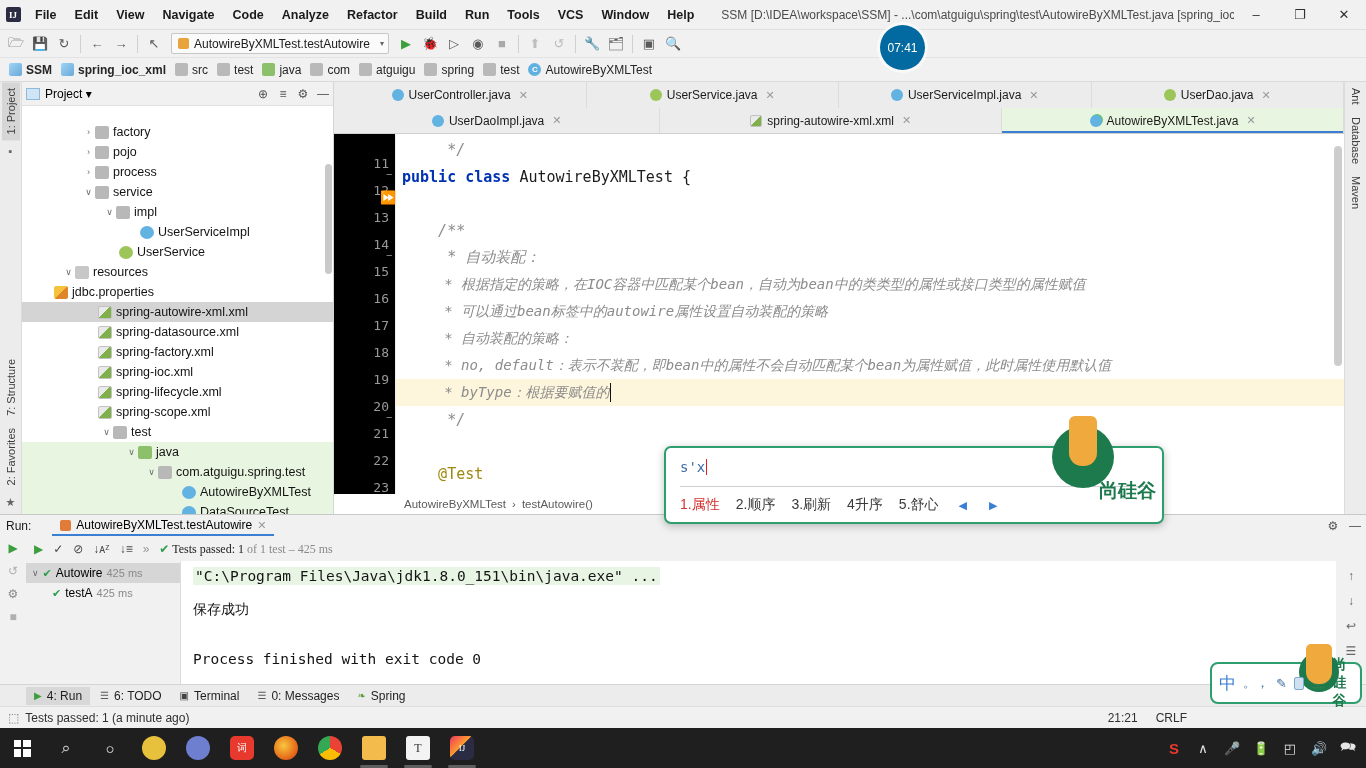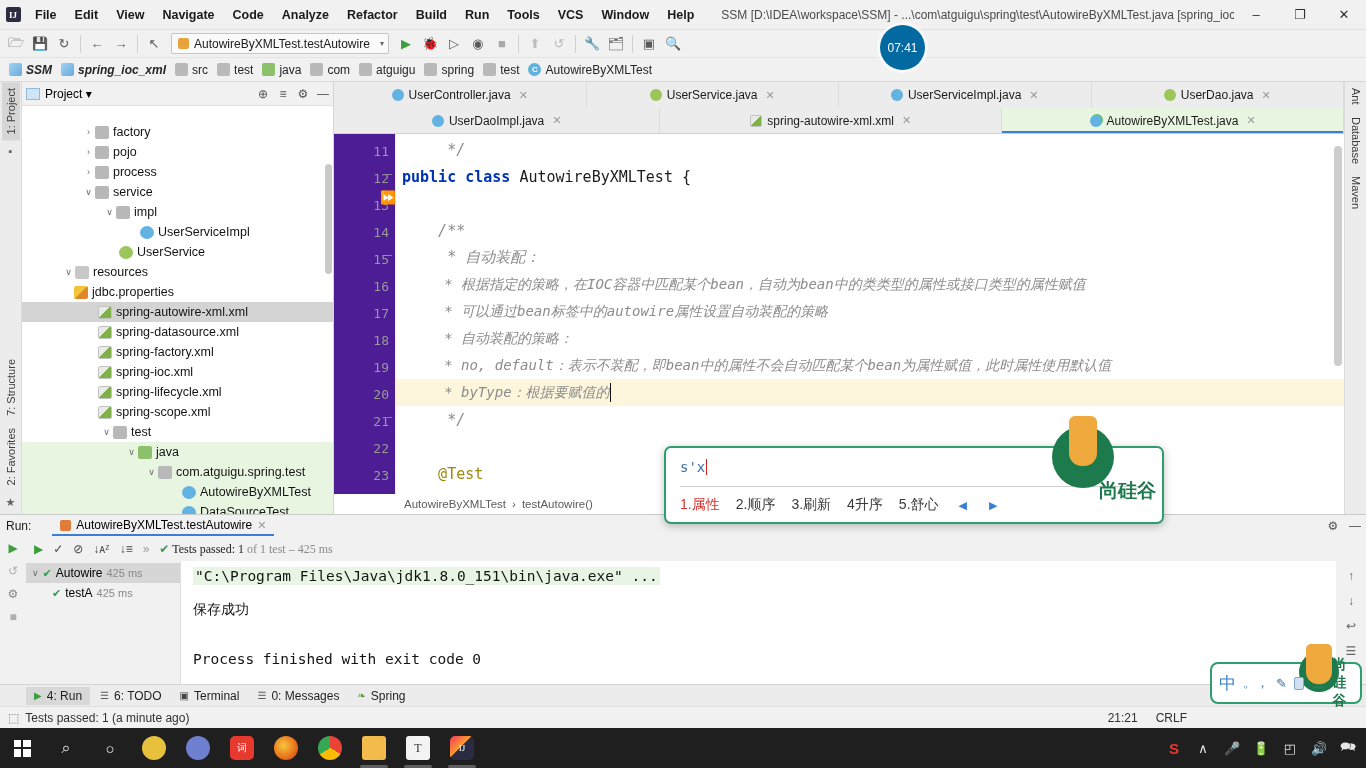--- a/index.html
+++ b/index.html
@@ -29,21 +29,21 @@
   .tb-sep { width:1px; height:18px; background:#d0d0d0; margin:0 4px; }
   .runcfg { display:flex; align-items:center; height:21px; min-width:218px; background:#fafafa; border:1px solid #c6c6c6; border-radius:2px; padding:0 4px 0 6px; margin:0 5px; font-size:12px; }
   .runcfg .rc-ic { width:11px; height:11px; margin-right:5px; background:#e8a33d; border-radius:2px; }
   .runcfg .rc-label { flex:1; color:#202020; }
   .runcfg .rc-arrow { color:#666; font-size:8px; margin-left:4px; }
   .clockbadge { position:absolute; left:880px; top:-5px; width:45px; height:45px; border-radius:50%; background:#0369a1; color:#fff; font-size:12px; display:flex; align-items:center; justify-content:center; box-shadow:0 0 0 3px rgba(255,255,255,.55); }
 
   
   .navbar { height:24px; background:#f1f1f1; display:flex; align-items:center; padding-left:6px; border-bottom:1px solid #d9d9d9; }
   .crumb { display:flex; align-items:center; padding:1px 6px 1px 3px; font-size:12px; color:#252525; }
-  .crumb.bold { font-weight:bold;font-style:italic; }
+  .crumb.bold { font-weight:bold; }
   .crumb .cic { width:13px; height:13px; margin-right:4px; border-radius:2px; display:inline-block; }
   .cic.mod { background:linear-gradient(135deg,#9fd3f5 0%,#6aa9d8 100%); }
   .cic.folder { background:#b9b9b9; }
   .cic.folder.green { background:#8cc06a; }
   .cic.cls { background:#60b0e0; border-radius:50%; color:#fff; font-size:8px; line-height:13px; text-align:center; font-weight:bold; }
 
   
   .mid { flex:1; display:flex; min-height:0; }
   .leftstrip, .rightstrip { width:22px; background:#ececec; display:flex; flex-direction:column; align-items:center; border-right:1px solid #dcdcdc; }
   .rightstrip { border-right:none; border-left:1px solid #dcdcdc; }
@@ -83,21 +83,21 @@
   .etab .eic { width:12px; height:12px; border-radius:50%; flex:0 0 auto; }
   .eic.cls { background:#62b3e2; }
   .eic.iface { background:#9dc65a; }
   .eic.test { background:#62b3e2; box-shadow:1px -1px 0 0 #62c36a; }
   .eic.xml { border-radius:2px; background:linear-gradient(135deg,#eaeaea 45%,#7fb04a 46%); border:1px solid #c2c2c2; }
   .etab .x { color:#9a9a9a; font-size:11px; margin-left:3px; }
   .etab.active { background:#e8f5e0; }
   .etab.active::after { content:""; position:absolute; left:0; right:0; bottom:0; height:2px; background:#3b7fd4; }
 
   .codewrap { flex:1; display:flex; position:relative; min-height:0; overflow:hidden; }
-  .gutter { width:62px; background:#4c1d95; border-right:1px solid #eee; padding-top:4px; position:relative; }
+  .gutter { width:62px; background:#000000; border-right:1px solid #eee; padding-top:16px; position:relative; }
   .gline { height:27px; display:flex; align-items:center; justify-content:flex-end; padding-right:6px; font-family:"DejaVu Sans Mono", monospace; font-size:13px; color:#999; }
   .gmark { position:absolute; font-size:11px; }
   .code { flex:1; padding-top:2px; position:relative; overflow:hidden; }
   .cline { height:27px; display:flex; align-items:center; font-family:"DejaVu Sans Mono", monospace; font-size:15px; white-space:pre; padding-left:6px; }
   .cline.hl { background:#fdf6dd; }
   .kw { color:#0033b3; font-weight:bold; }
   .cmt { color:#8c8c8c; font-style:italic; }
   .ann { color:#9e880d; }
   .cls-name { color:#1c1c1c; }
   .caret { display:inline-block; width:1px; height:19px; background:#111; vertical-align:middle; }
@@ -332,21 +332,21 @@
           </div>
         <div class="trow" style="padding-left:97px">
             <span class="ti iface"></span>
             <span class="tlabel">UserService</span>
           </div>
         <div class="trow" style="padding-left:40px">
             <span class="arrow">∨</span>
             <span class="ti folder res"></span>
             <span class="tlabel">resources</span>
           </div>
-        <div class="trow" style="padding-left:52px">
+        <div class="trow" style="padding-left:32px">
             <span class="ti prop"></span>
             <span class="tlabel">jdbc.properties</span>
           </div>
         <div class="trow sel" style="padding-left:76px">
             <span class="ti xml"></span>
             <span class="tlabel">spring-autowire-xml.xml</span>
           </div>
         <div class="trow" style="padding-left:76px">
             <span class="ti xml"></span>
             <span class="tlabel">spring-datasource.xml</span>

